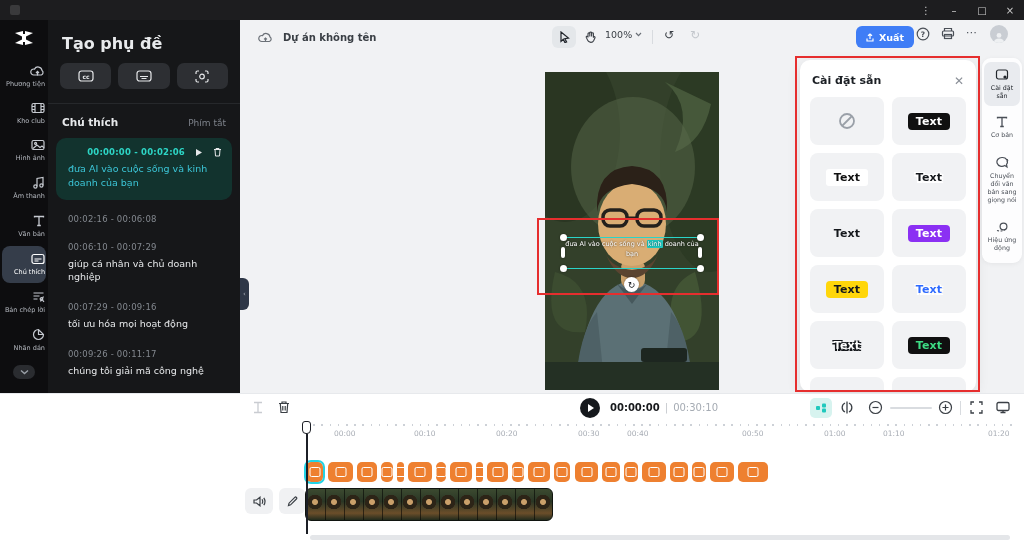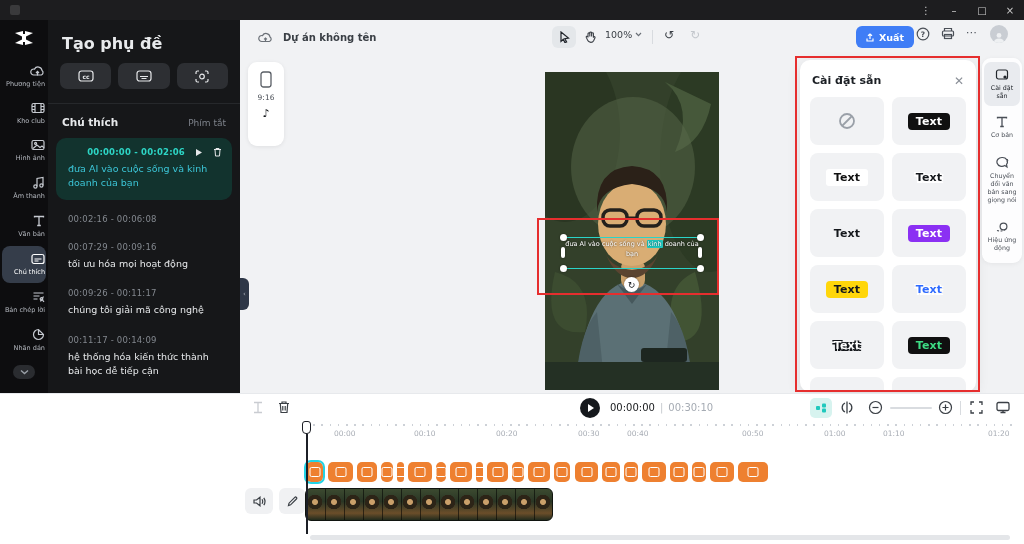--- a/index.html
+++ b/index.html
@@ -102,21 +102,21 @@
   .rail { left:742px; top:38px; width:40px; background:#fdfdfe; border-radius:9px; box-shadow:0 1px 5px rgba(0,0,0,.06);
           display:flex; flex-direction:column; gap:4px; padding:4px 2px; }
   .rail-item { display:flex; flex-direction:column; align-items:center; gap:3px; padding:6px 1px;
                color:#4a4f57; font-size:6.3px; line-height:1.3; text-align:center; border-radius:7px; }
   .rail-item.sel { background:#e9ebef; color:#22262c; }
 
   
   .timeline { left:0; top:393px; width:1024px; height:151px; background:#fff; border-top:1px solid #e7e9ec; }
   .ttb { left:240px; top:0; width:784px; height:28px; display:flex; align-items:center; }
   .time-ro { font-size:10px; display:flex; align-items:center; gap:5px; }
-  .time-cur { color:#17191c; font-weight:normal;text-align:right; }
+  .time-cur { color:#17191c; font-weight:bold;text-align:right; }
   .time-sep { color:#c3c7cc; }
   .time-tot { color:#a5abb3; }
   .play-btn { width:20px; height:20px; border-radius:50%; background:#15181c; display:flex; align-items:center; justify-content:center; }
   .play-btn .tri { width:0; height:0; border-left:6px solid #fff; border-top:4px solid transparent; border-bottom:4px solid transparent; margin-left:2px; }
   .snap-btn { width:22px; height:20px; border-radius:5px; background:#d7f3ef; display:flex; align-items:center; justify-content:center; }
   .zoom-slider { width:42px; height:2px; background:#d9dce0; border-radius:1px; }
 
   .ruler-dots { left:305px; top:30px; width:712px; height:2px;
                 background:repeating-linear-gradient(90deg,#cdd1d7 0 1.5px,transparent 1.5px 8.2px); }
   .ruler-lbl { top:35px; font-size:7.5px; color:#a8adb5;margin-left:24px; }
@@ -302,20 +302,24 @@
                 <path d="M1 2.5 h7 M3 2.5 V1.5 h3 v1 M2 2.5 l.5 6.5 h4 l.5-6.5"></path>
               </svg>
             </span>
         </div>
         <div class="x">đưa AI vào cuộc sống và kinh doanh của bạn</div>
       </div>
       <div class="cap">
         <div class="t">00:02:16 - 00:06:08</div>
       </div>
       <div class="cap">
+        <div class="t">00:06:10 - 00:07:29</div>
+        <div class="x">giúp cá nhân và chủ doanh nghiệp</div>
+      </div>
+      <div class="cap">
         <div class="t">00:07:29 - 00:09:16</div>
         <div class="x">tối ưu hóa mọi hoạt động</div>
       </div>
       <div class="cap">
         <div class="t">00:09:26 - 00:11:17</div>
         <div class="x">chúng tôi giải mã công nghệ</div>
       </div>
       <div class="cap">
         <div class="t">00:11:17 - 00:14:09</div>
         <div class="x">hệ thống hóa kiến thức thành bài học dễ tiếp cận</div>
@@ -398,29 +402,20 @@
         </span>
       <span class="etb-ico abs" style="left:726px;top:6px;color:#4a4f57;font-size:11px;letter-spacing:1px">⋯</span>
       <div class="avatar abs" style="left:750px;top:5px">
         <svg width="12" height="11" viewBox="0 0 12 11">
             <circle cx="6" cy="3.4" r="2.4" fill="#eef0f2"></circle>
             <path d="M0.5 11 a5.5 4.6 0 0 1 11 0 Z" fill="#eef0f2"></path>
           </svg>
       </div>
     </div>
 
-    <div class="abs ratio-chip">
-      <span>
-          <svg width="12" height="17" viewBox="0 0 12 17" fill="none" stroke="#5a5f66" stroke-width="1.3">
-            <rect x="1" y="1" width="10" height="15" rx="2.5"></rect>
-          </svg>
-        </span>
-      <span class="ratio-label">9:16</span>
-      <span class="tiktok">♪</span>
-    </div>
 
     <div class="abs collapse-tab">
       <span>‹</span>
     </div>
 
     <div class="abs video">
       <svg width="174" height="318" viewBox="0 0 174 318">
         <rect width="174" height="318" fill="#33402a"></rect>
         <ellipse cx="20" cy="60" rx="55" ry="90" fill="#2a3622"></ellipse>
         <ellipse cx="165" cy="90" rx="50" ry="110" fill="#2c3a24"></ellipse>

